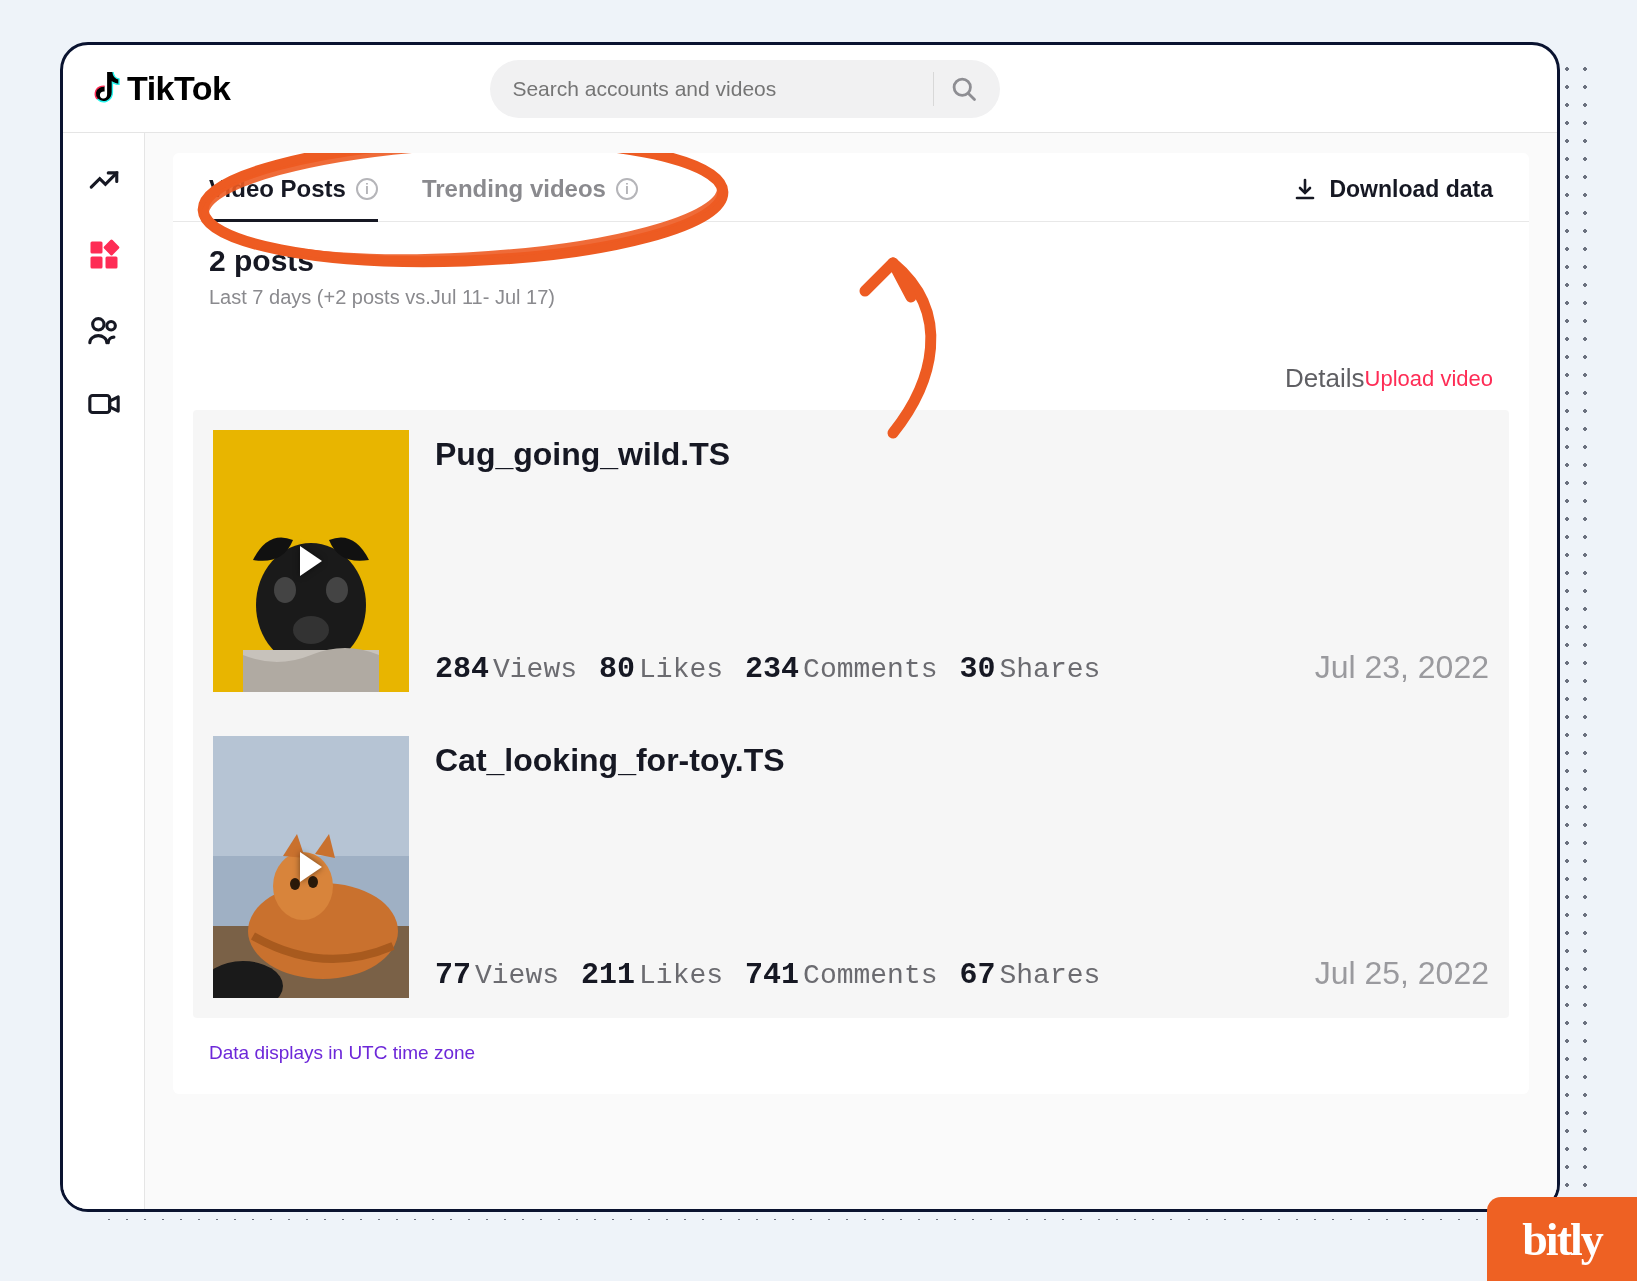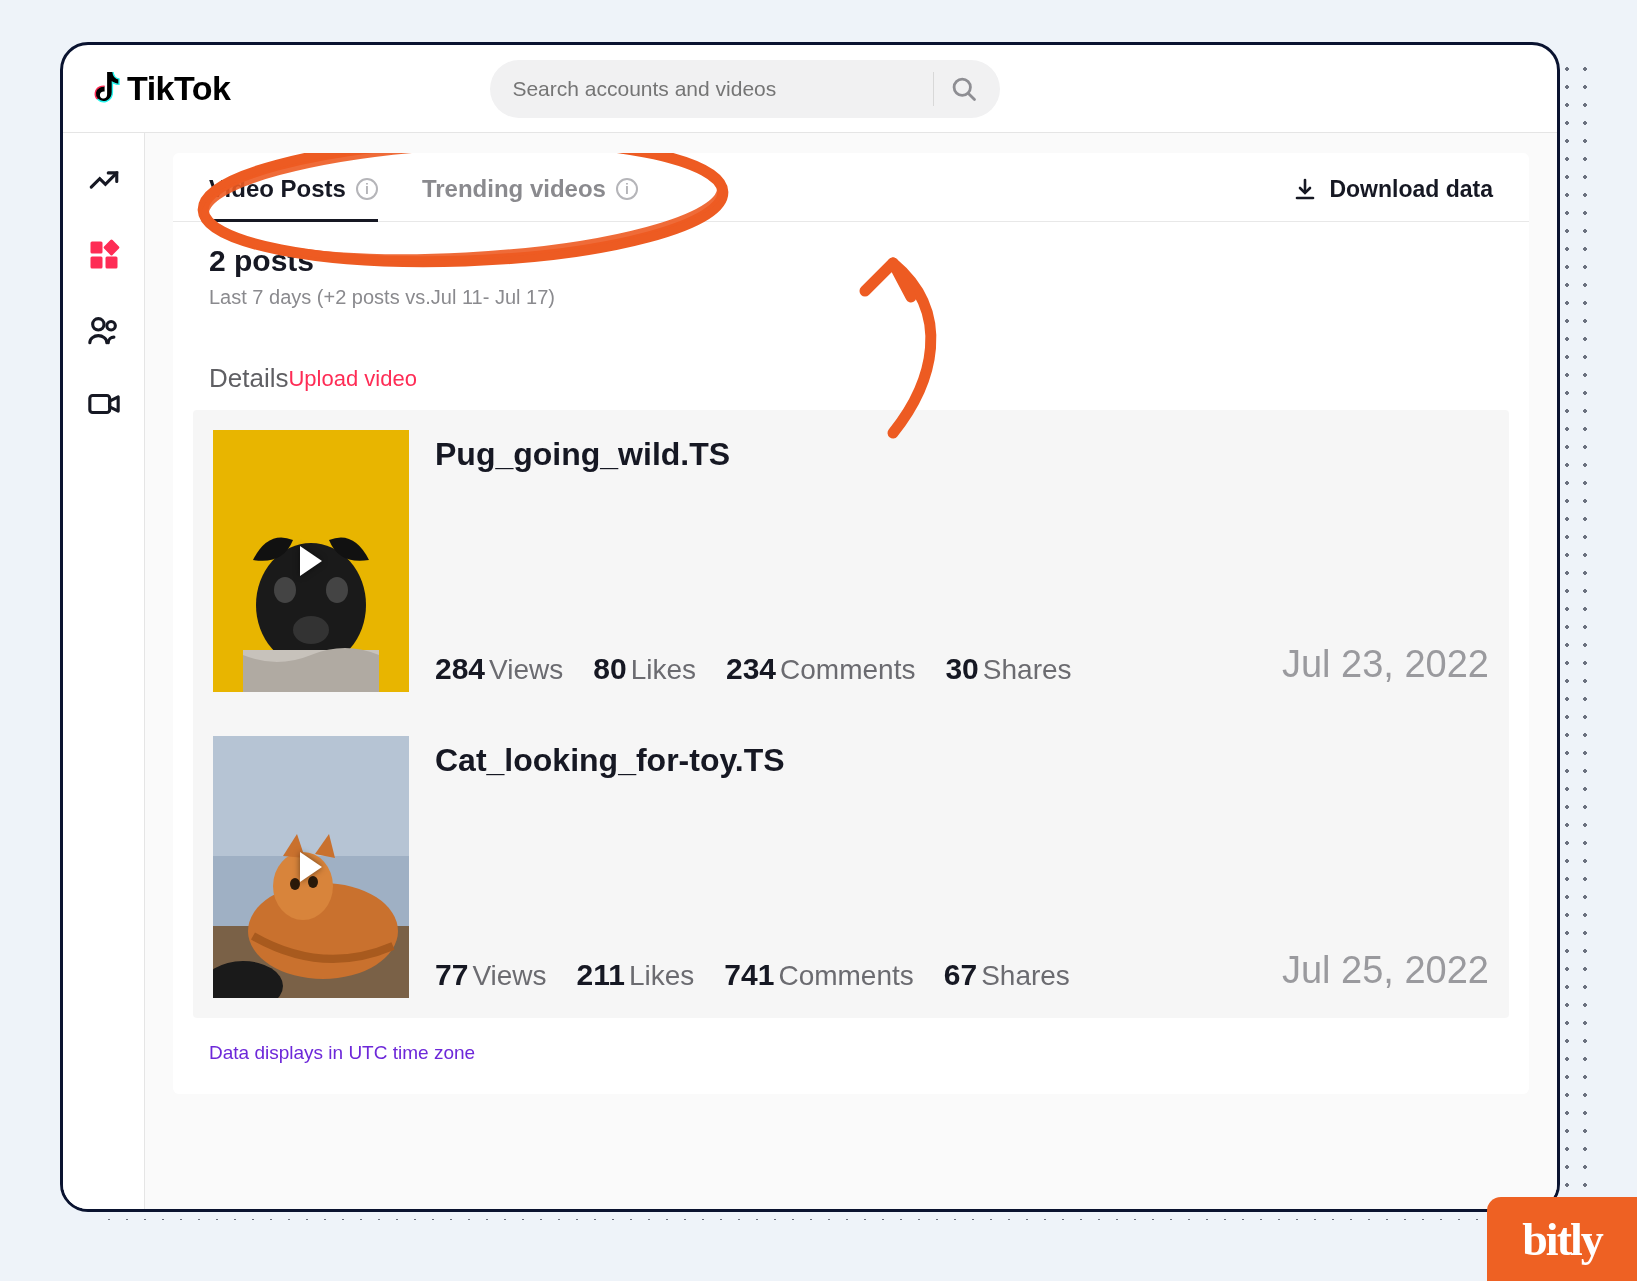--- a/index.html
+++ b/index.html
@@ -170,21 +170,21 @@
     padding: 22px 36px 0 36px;
   }
   .posts-count .big {
     font-size: 30px; font-weight:700; color:#161823;
   }
   .posts-count .big span.num { font-weight:800; }
   .posts-count .sub {
     margin-top:8px; font-size:20px; color:#8a8a8e;
   }
   .details-row {
-    display:flex; align-items:center; justify-content:flex-start;
+    display:flex; align-items:center; justify-content:flex-end;
     padding: 54px 36px 16px 36px;
   }
   .details-row .label { font-size:26px; color:#5f5f63; }
   .upload-video-link { font-size:22px; color:#fe2c55; font-weight:500; }
   .videos-list {
     background:#f6f6f6;
     margin: 0 20px;
     border-radius:4px;
     padding: 20px 20px;
     display:flex; flex-direction:column; gap:44px;
@@ -208,28 +208,29 @@
     border-bottom:15px solid transparent;
     filter: drop-shadow(0 0 3px rgba(0,0,0,0.5));
   }
   .video-meta {
     flex:1;
     display:flex; flex-direction:column; justify-content:space-between;
     padding: 6px 0 6px 0;
   }
   .video-title { font-size:32px; font-weight:600; color:#161823; }
   .stats-row {
-    display:flex; align-items:center; gap:30px;
+    display:flex; align-items:center; gap:22px;
     font-size:28px;
+    font-family:Liberation Mono, monospace;
   }
   .stat .num { font-weight:800; color:#161823; font-size:30px; }
   .stat .lab { color:#6b6b70; margin-left:4px; }
   .video-date {
     align-self:flex-end;
-    font-size:38px; color:#9a9a9e; font-weight:500;
+    font-size:32px; color:#9a9a9e; font-weight:500;
     white-space:nowrap;
     padding-bottom:6px;
   }
   .footer-note {
     padding: 24px 36px 0 36px;
     font-size:19px; color:#6d28d9;
   }
   
   .anno-svg {
     position:absolute;

